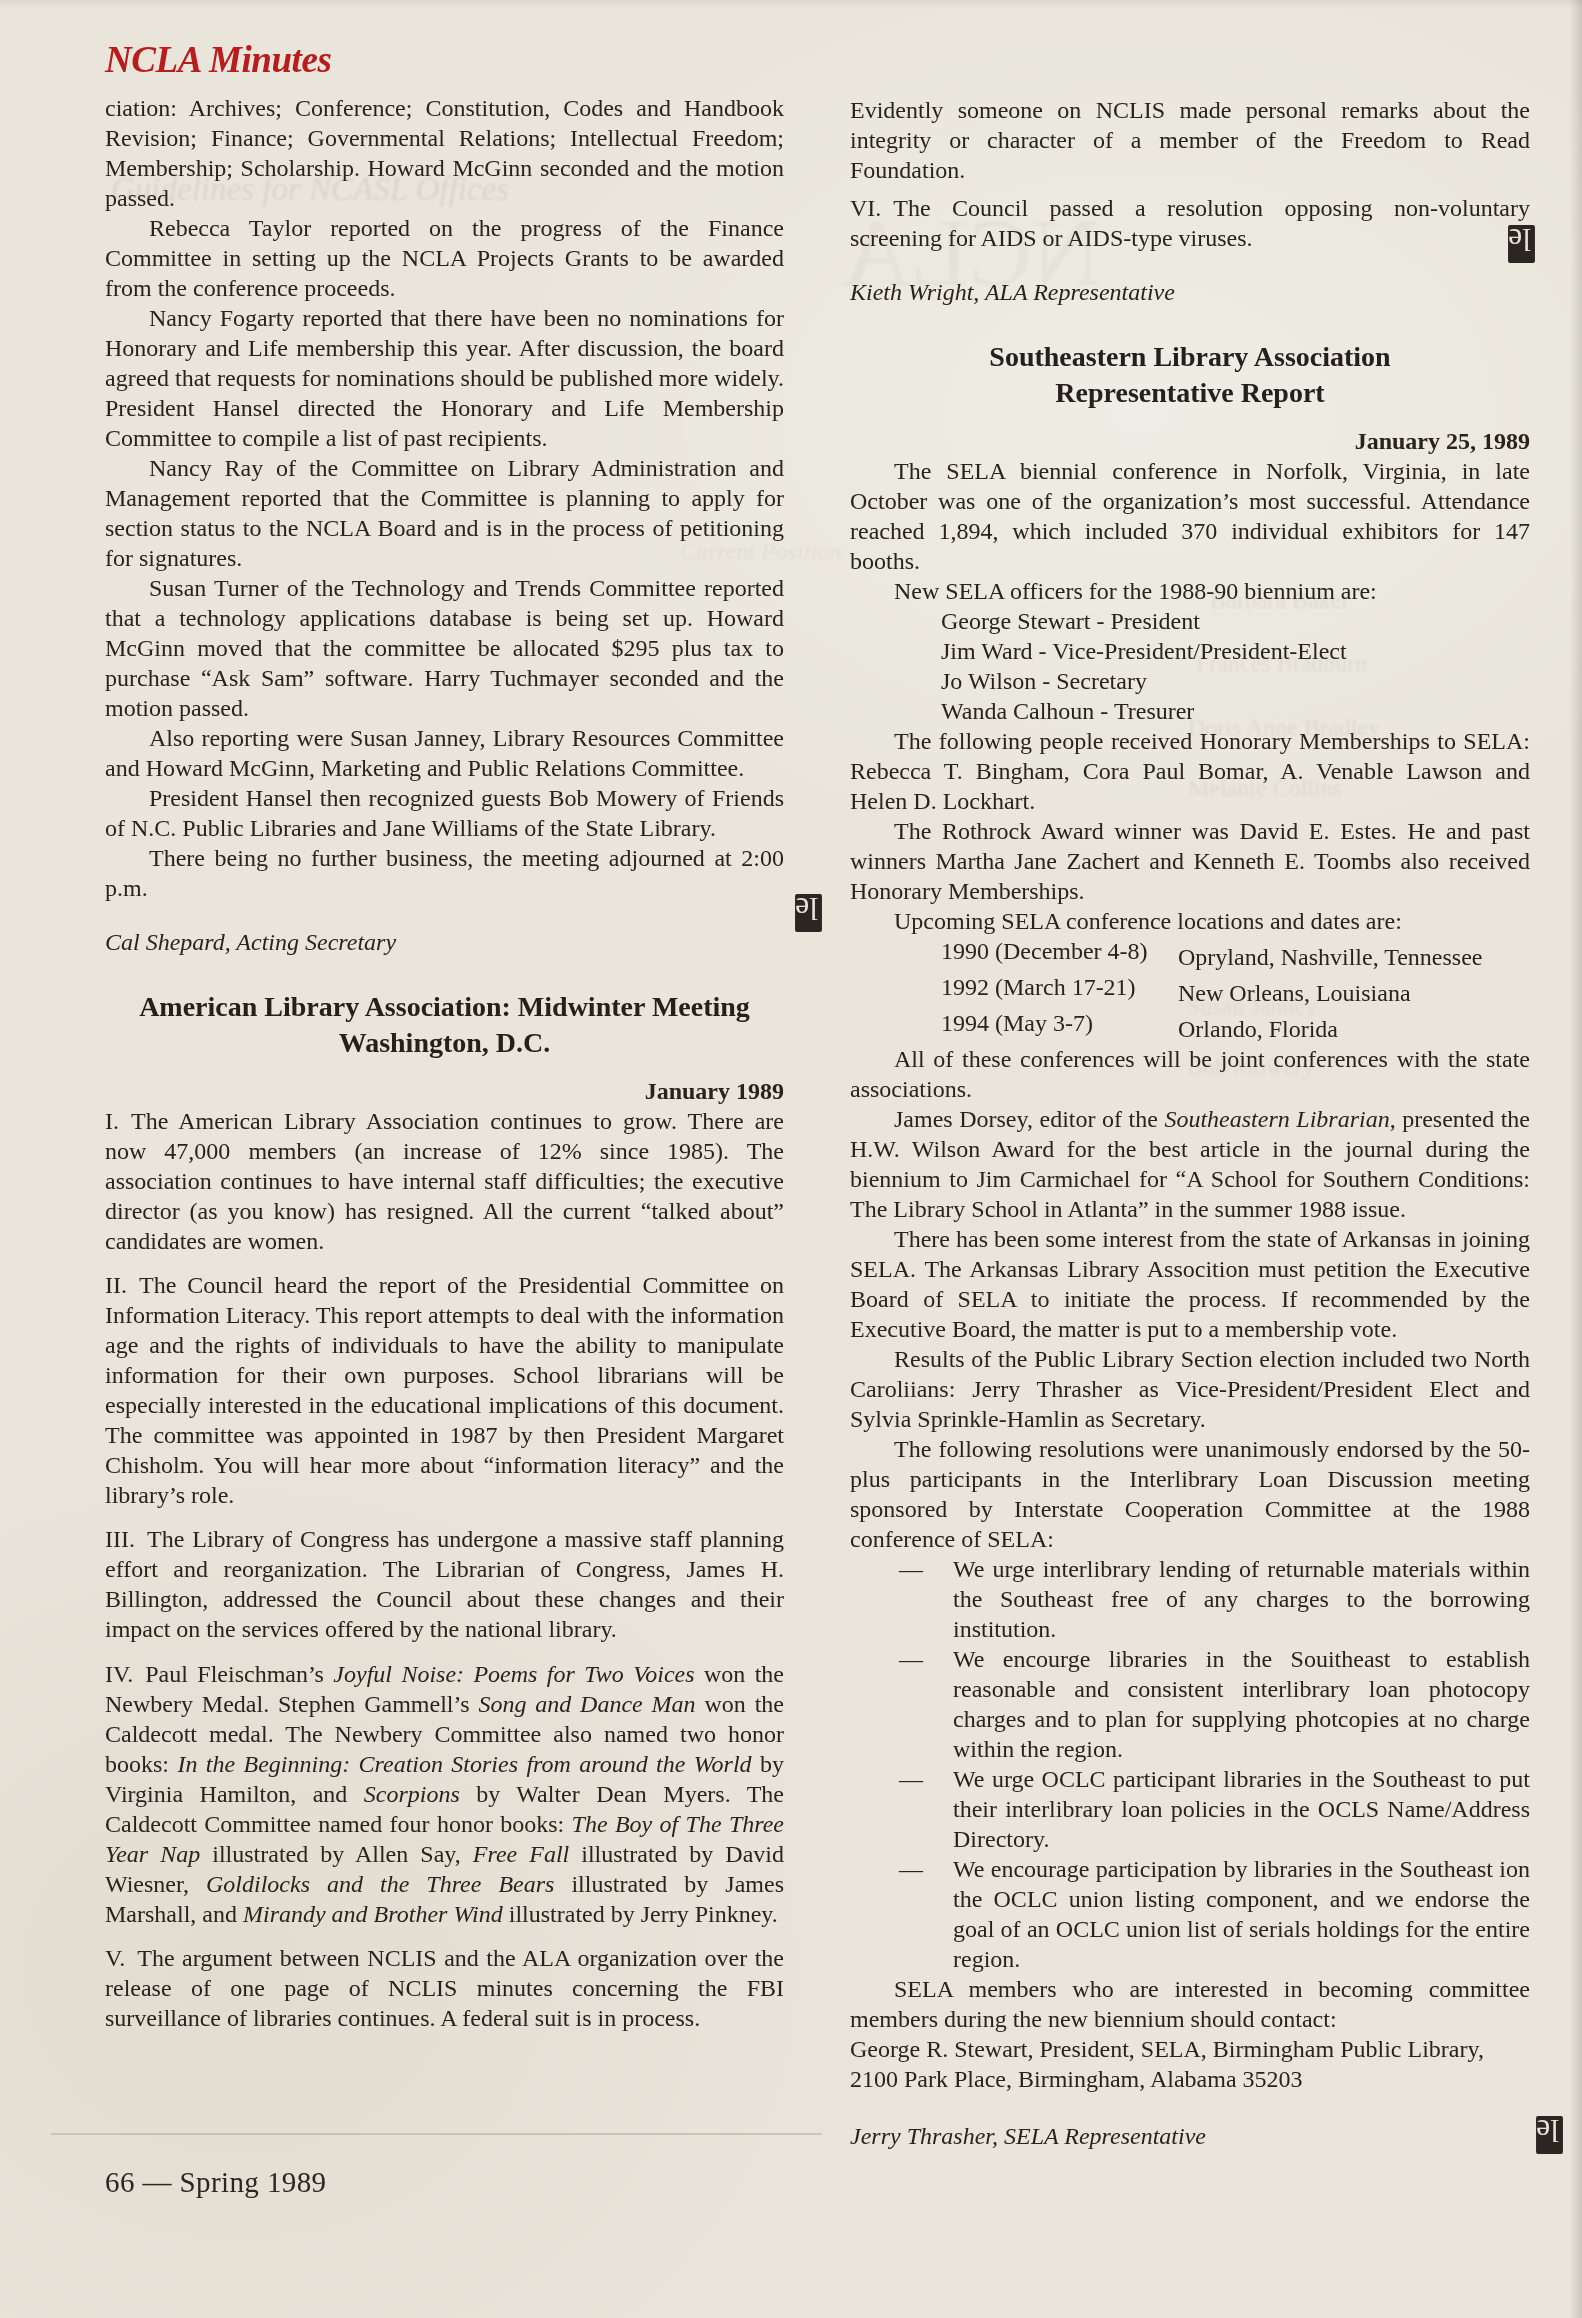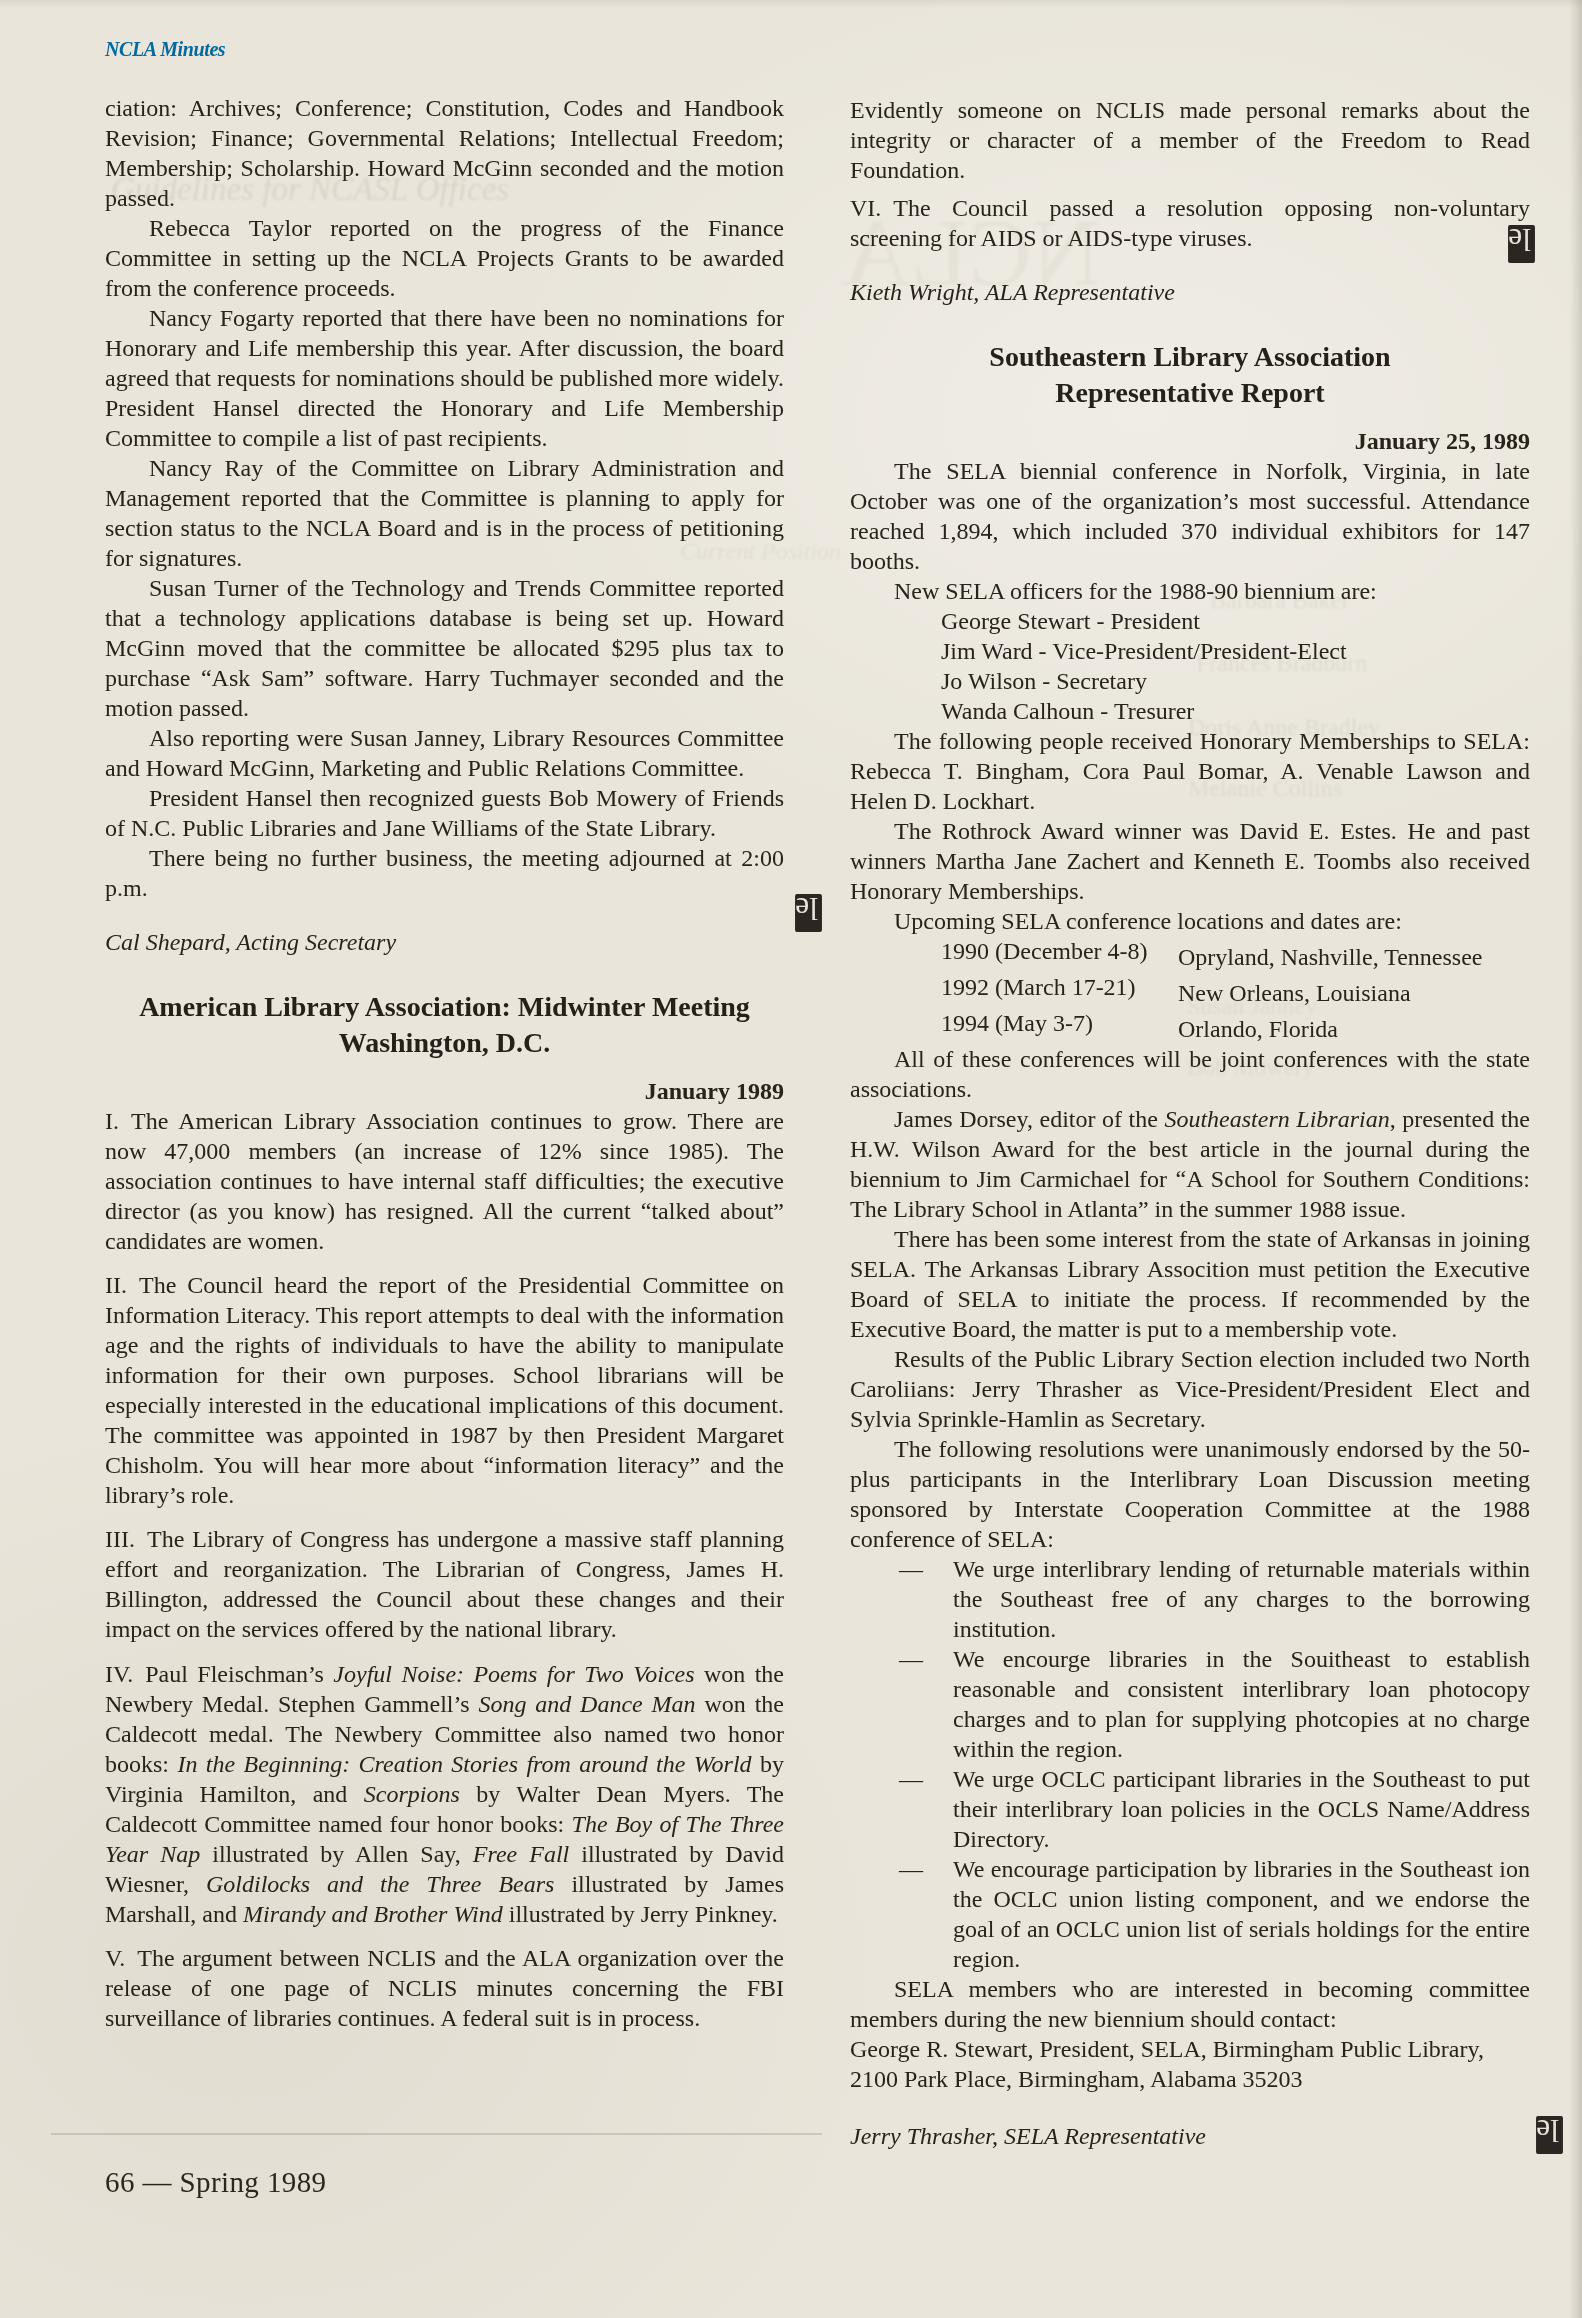--- a/index.html
+++ b/index.html
@@ -11,22 +11,22 @@
       radial-gradient(1028px 712px at 72% 18%, rgba(255,255,255,0.30), rgba(255,255,255,0) 65%),
       radial-gradient(1107px 949px at 15% 85%, rgba(120,110,88,0.07), rgba(120,110,88,0) 60%),
       linear-gradient(to left, rgba(95,90,78,0.22) 0px, rgba(95,90,78,0) 12.7px),
       linear-gradient(to bottom, rgba(95,90,78,0.10) 0px, rgba(95,90,78,0) 8px),
       #e9e5da;
     position:relative;overflow:hidden;
   }
   .page{position:absolute;inset:0;}
   .masthead{
     position:absolute;left:105px;top:38px;
-    font-size:20px;font-weight:bold;font-style:italic;letter-spacing:-0.4px;
-    color:#0369a1;
+    font-size:37px;font-weight:bold;font-style:italic;letter-spacing:-0.4px;
+    color:#b91c1c;
   }
   .footer{
     position:absolute;left:105px;top:2166px;
     font-size:29px;color:#2c261e;letter-spacing:0.4px;
   }
   .col{position:absolute;font-size:24px;line-height:30px;}
   .col-left{left:105px;top:93px;width:679px;}
   .col-right{left:850px;top:95px;width:680px;}
   .para{margin:0;text-align:justify;}
   .para.indent{text-indent:44px;}

